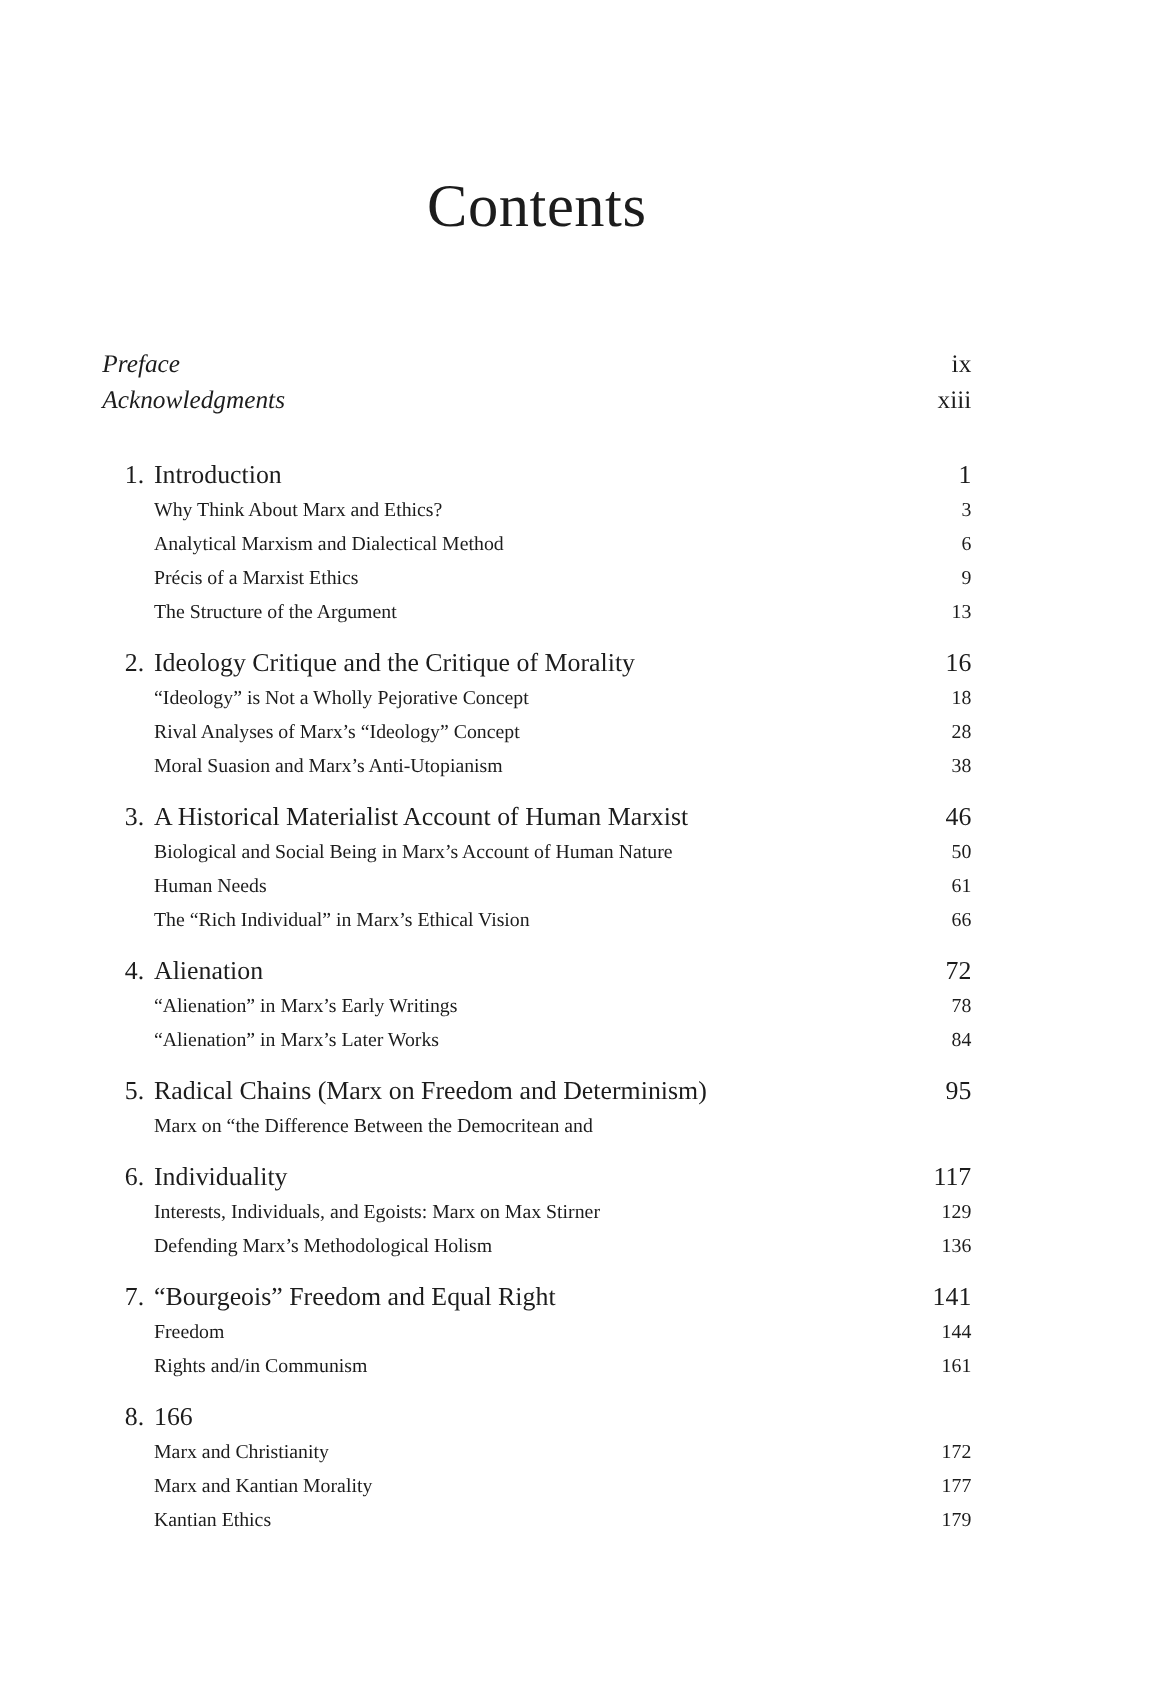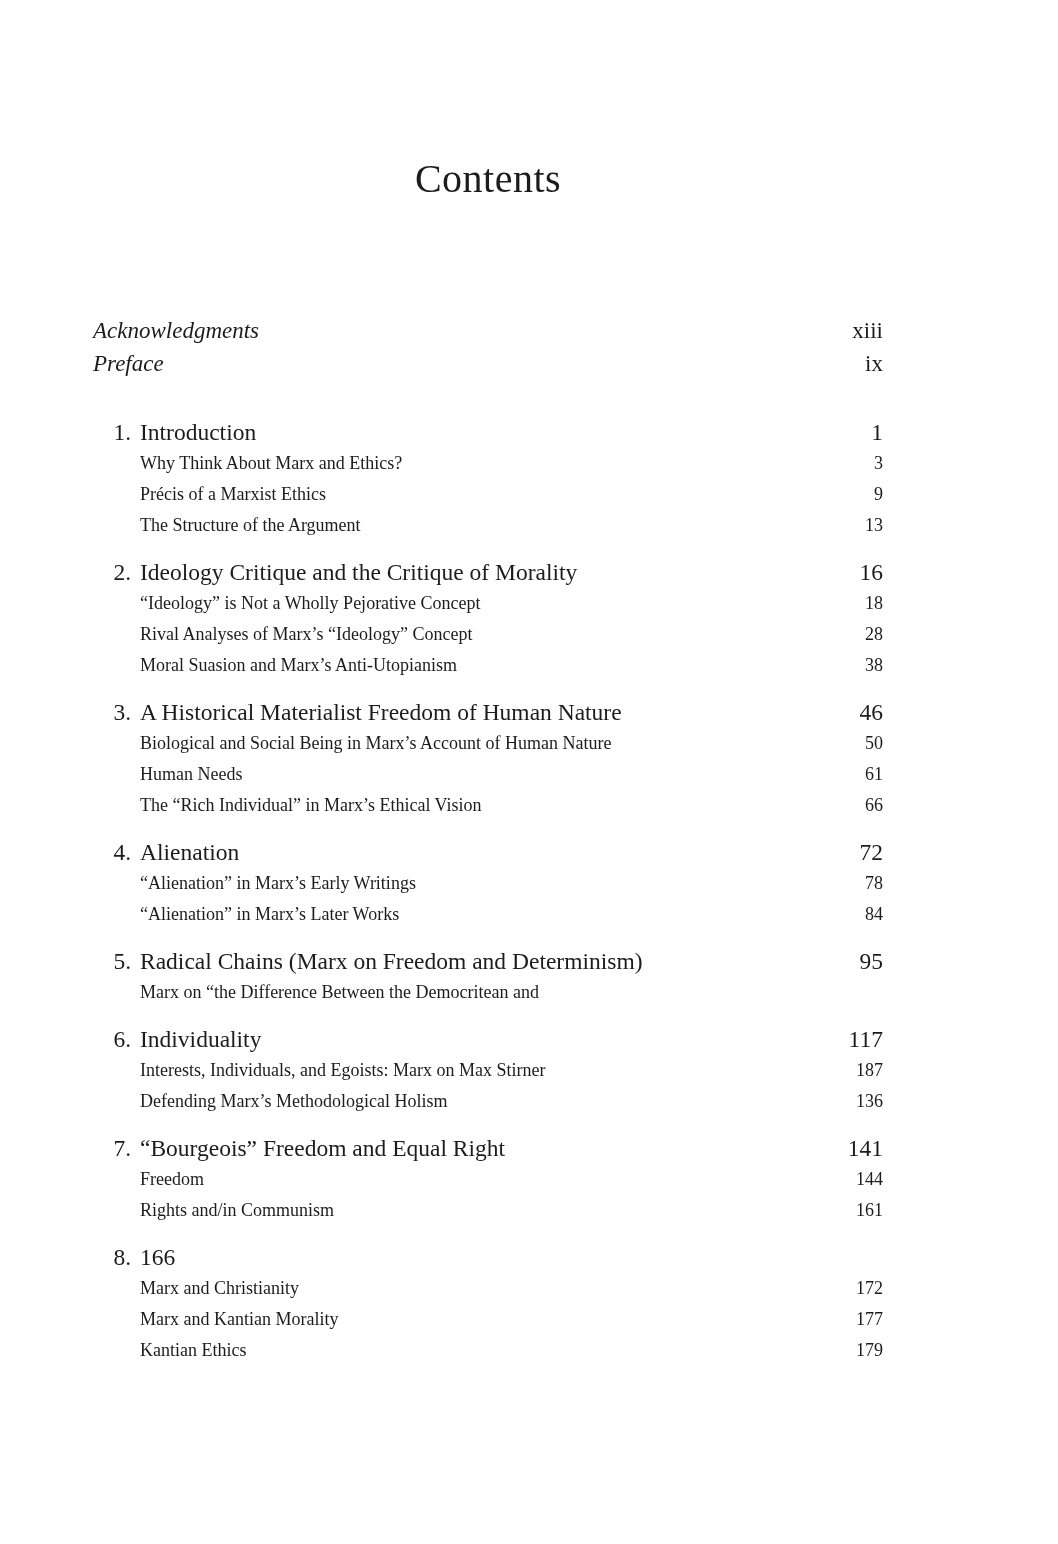--- a/index.html
+++ b/index.html
@@ -16,21 +16,21 @@
     font-family: "Liberation Serif", "DejaVu Serif", serif;
     overflow: hidden;
   }
   .doc-title {
     position: absolute;
     top: 159px;
     left: 93px;
     width: 790px;
     margin: 0;
     text-align: center;
-    font-size: 40px;
+    font-size: 55px;
     font-weight: 400;
     line-height: 1;
     letter-spacing: 0.5px;
   }
   .toc {
     position: absolute;
     top: 314px;
     left: 93px;
     width: 790px;
   }
@@ -80,43 +80,48 @@
 <body>
 
 <div class="page">
 
   <h1 class="doc-title">Contents</h1>
 
   <div class="toc">
 
     <div class="front-matter">
       <div class="row front-row">
+        <span class="item-title">Preface</span>
+        <span class="page-num">ix</span>
+      </div>
+      <div class="row front-row">
         <span class="item-title">Acknowledgments</span>
         <span class="page-num">xiii</span>
       </div>
-      <div class="row front-row">
-        <span class="item-title">Preface</span>
-        <span class="page-num">ix</span>
-      </div>
     </div>
 
     <div class="chapters">
         <div class="chapter">
           <div class="row chapter-row">
             <span class="num">1.</span>
             <span class="item-title">Introduction</span>
             <span class="page-num">1</span>
           </div>
           <div class="row sub-row">
             <span class="num"></span>
             <span class="item-title">Why Think About Marx and Ethics?</span>
             <span class="page-num">3</span>
           </div>
           <div class="row sub-row">
             <span class="num"></span>
+            <span class="item-title">Analytical Marxism and Dialectical Method</span>
+            <span class="page-num">6</span>
+          </div>
+          <div class="row sub-row">
+            <span class="num"></span>
             <span class="item-title">Précis of a Marxist Ethics</span>
             <span class="page-num">9</span>
           </div>
           <div class="row sub-row">
             <span class="num"></span>
             <span class="item-title">The Structure of the Argument</span>
             <span class="page-num">13</span>
           </div>
         </div>
         <div class="chapter">
@@ -137,21 +142,21 @@
           </div>
           <div class="row sub-row">
             <span class="num"></span>
             <span class="item-title">Moral Suasion and Marx’s Anti-Utopianism</span>
             <span class="page-num">38</span>
           </div>
         </div>
         <div class="chapter">
           <div class="row chapter-row">
             <span class="num">3.</span>
-            <span class="item-title">A Historical Materialist Freedom of Human Nature</span>
+            <span class="item-title">A Historical Materialist Account of Human Marxist</span>
             <span class="page-num">46</span>
           </div>
           <div class="row sub-row">
             <span class="num"></span>
             <span class="item-title">Biological and Social Being in Marx’s Account of Human Nature</span>
             <span class="page-num">50</span>
           </div>
           <div class="row sub-row">
             <span class="num"></span>
             <span class="item-title">Human Needs</span>
@@ -193,21 +198,21 @@
         </div>
         <div class="chapter">
           <div class="row chapter-row">
             <span class="num">6.</span>
             <span class="item-title">Individuality</span>
             <span class="page-num">117</span>
           </div>
           <div class="row sub-row">
             <span class="num"></span>
             <span class="item-title">Interests, Individuals, and Egoists: Marx on Max Stirner</span>
-            <span class="page-num">187</span>
+            <span class="page-num">129</span>
           </div>
           <div class="row sub-row">
             <span class="num"></span>
             <span class="item-title">Defending Marx’s Methodological Holism</span>
             <span class="page-num">136</span>
           </div>
         </div>
         <div class="chapter">
           <div class="row chapter-row">
             <span class="num">7.</span>

